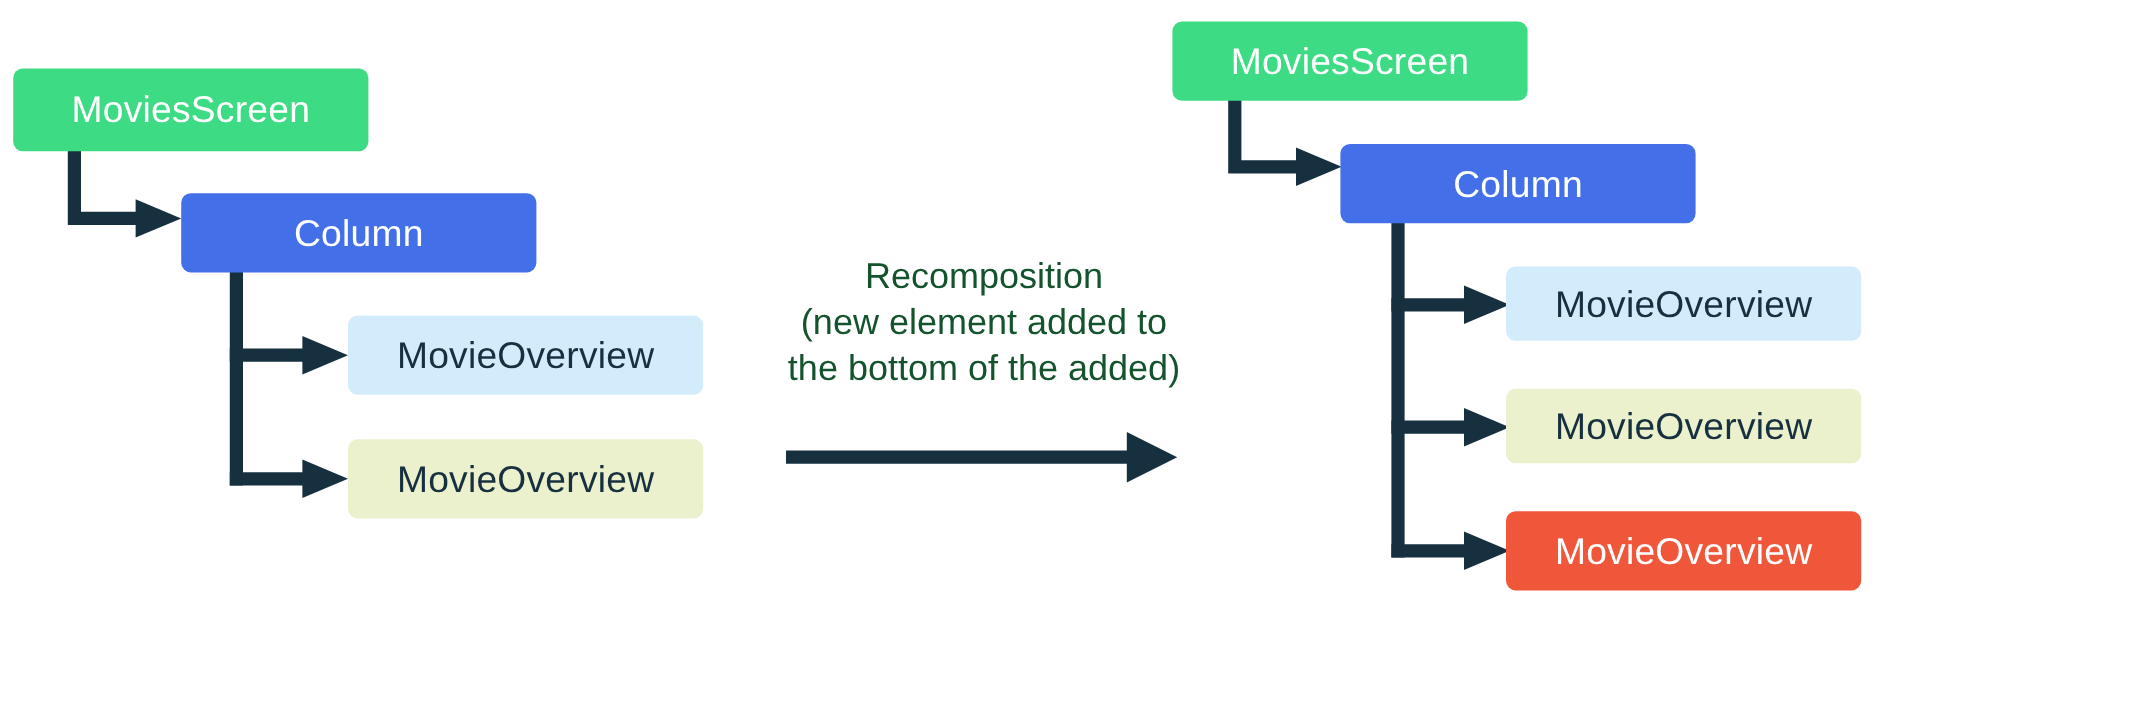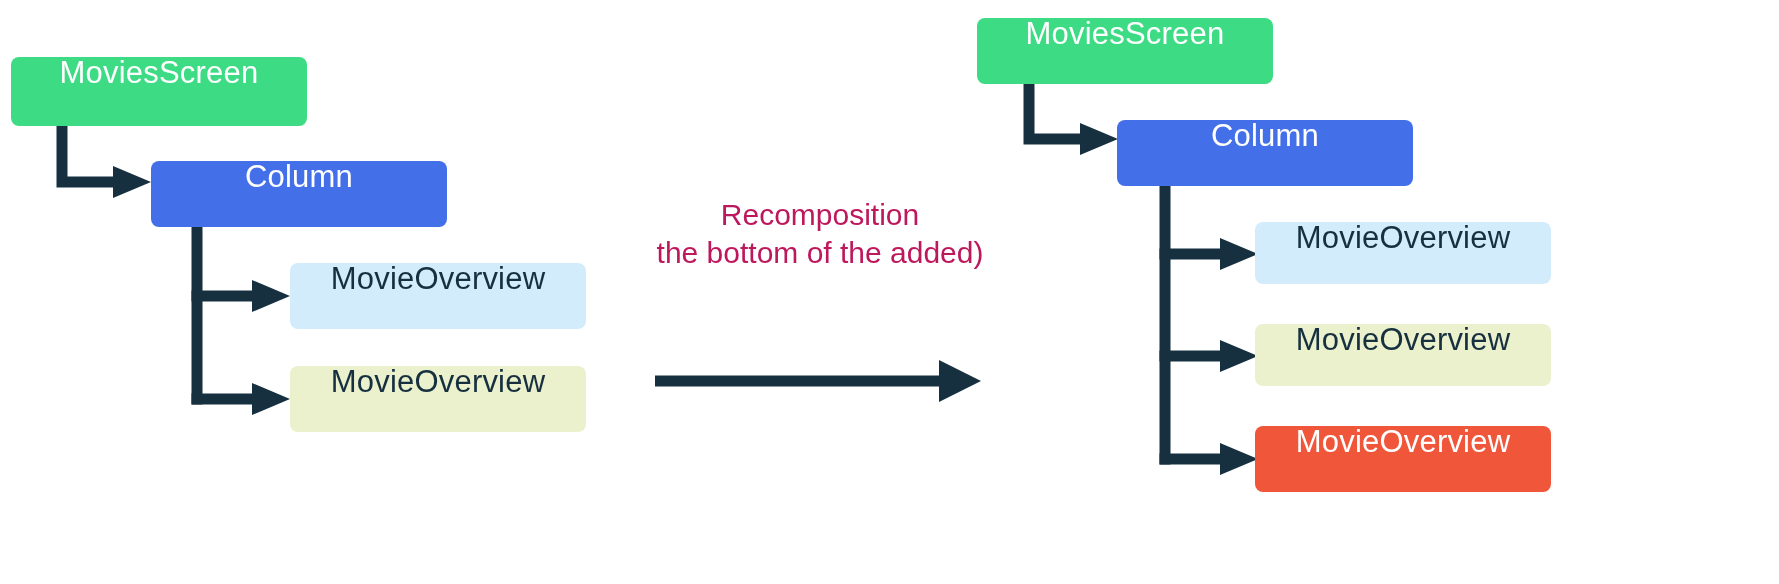--- a/index.html
+++ b/index.html
@@ -13,21 +13,21 @@
   #canvas {
     position: relative;
     width: 1779px;
     height: 584px;
     background: #ffffff;
     overflow: hidden;
   }
   .node {
     position: absolute;
     display: flex;
-    align-items: flex-start;
+    align-items: center;
     justify-content: center;
     border-radius: 8px;
     box-sizing: border-box;
     font-size: 31px;
     line-height: 1;
     letter-spacing: 0.2px;
     white-space: nowrap;
     font-family: "Liberation Sans", sans-serif;
   }
   .connector {
@@ -86,22 +86,23 @@
 
     <div class="node" style="left:290px; top:263px; width:296px; height:66px; background:#d3ecfb; color:#16303f;">
       <span>MovieOverview</span>
     </div>
 
     <div class="node" style="left:290px; top:366px; width:296px; height:66px; background:#ebf0cd; color:#16303f;">
       <span>MovieOverview</span>
     </div>
   </div>
 
-  <div class="annotation" style="left:620px; top:196px; width:400px; color:#be185d;">
+  <div class="annotation" style="left:620px; top:212px; width:400px; color:#14532d;">
     <span class="ann-line">Recomposition</span>
+    <span class="ann-line">(new element added to</span>
     <span class="ann-line">the bottom of the added)</span>
   </div>
 
   <div class="big-arrow" style="left:655px; top:355px; width:330px; height:52px;">
     <svg width="330" height="52" viewBox="0 0 330 52">
       <path d="M4,26 L288,26" stroke="#16303f" stroke-width="11" fill="none" stroke-linecap="square"></path>
       <path d="M284,5 L326,26 L284,47 Z" fill="#16303f"></path>
     </svg>
   </div>
 

